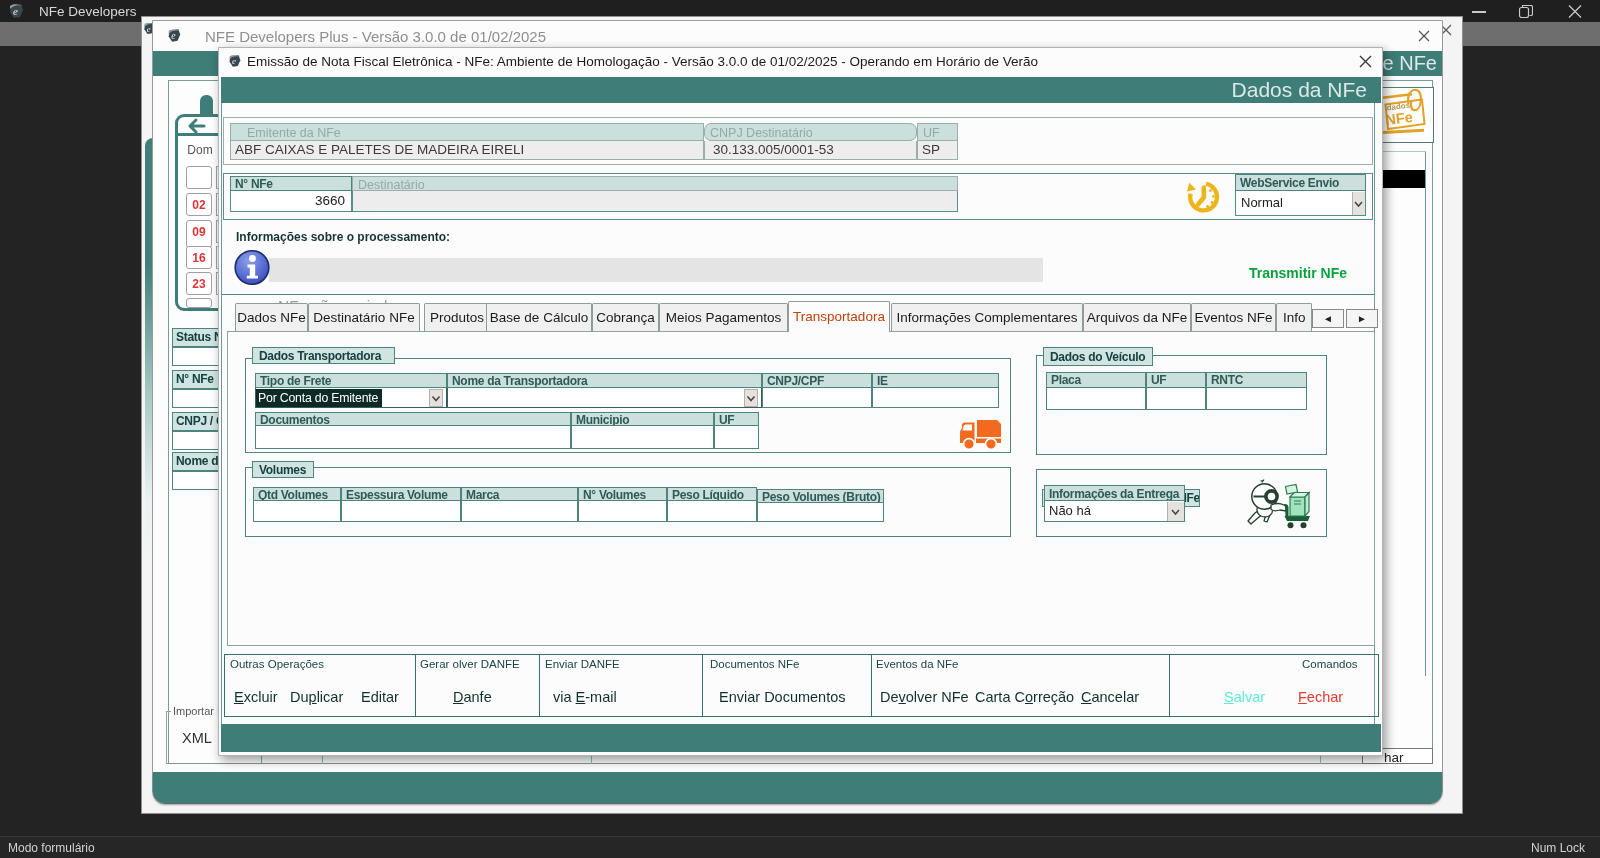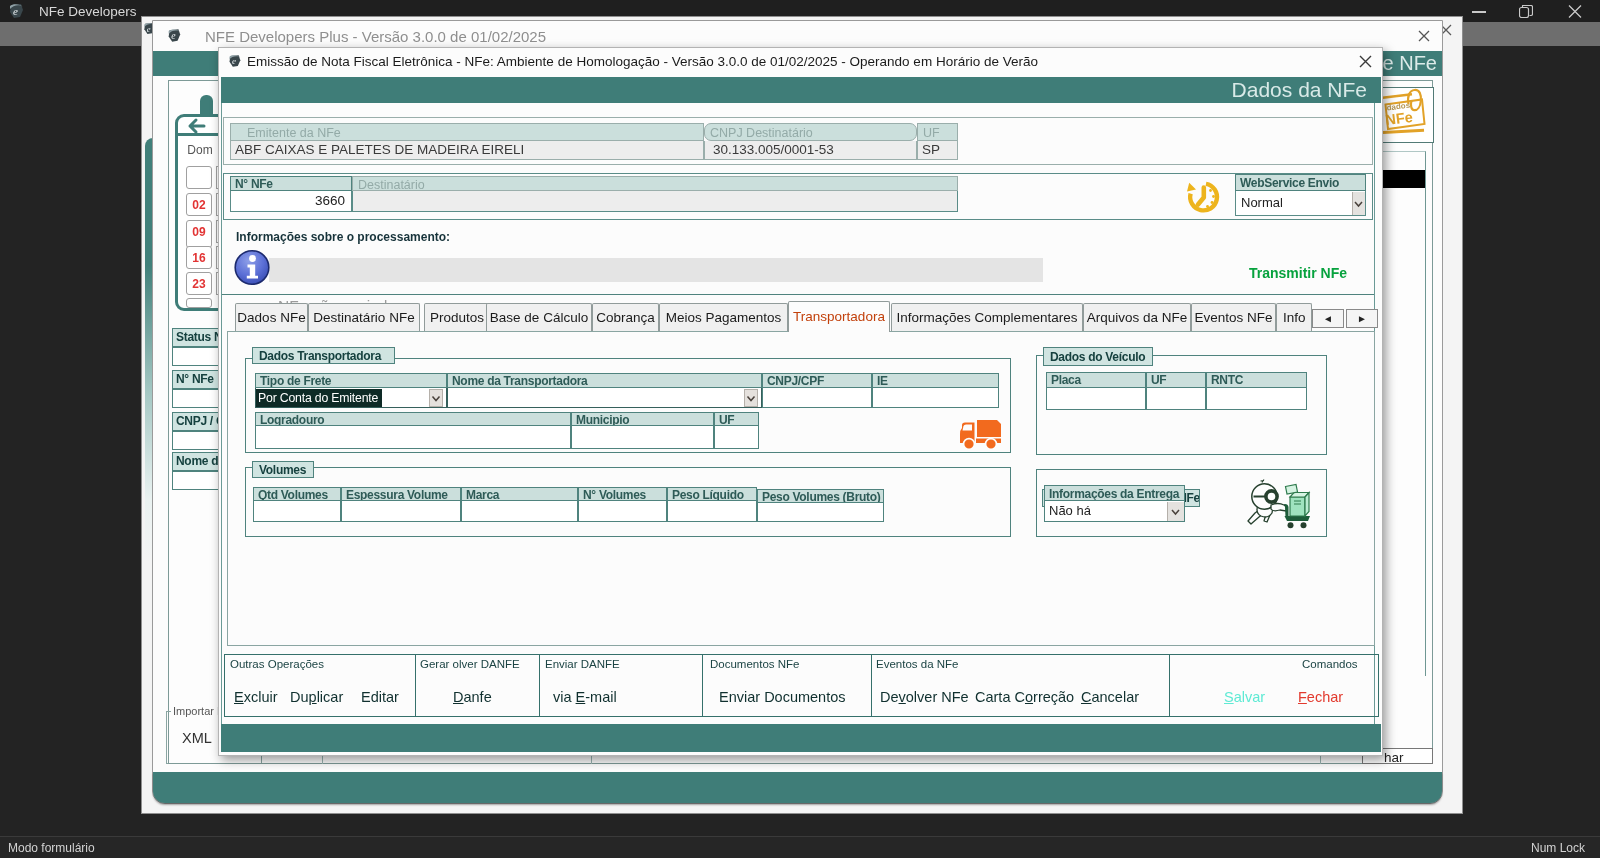--- a/index.html
+++ b/index.html
@@ -235,21 +235,21 @@
     </svg>
   </div>
 <div class="a" style="left:447px;top:388px;width:315px;height:20px;background:#fff;border:1px solid #35605c;border-top:none;"></div>
 <div class="a" style="left:744px;top:389px;width:14px;height:18px;background:#e5e1dd;border:1px solid #b5b0aa;">
     <svg width="12" height="16" viewBox="0 0 12 16">
       <path d="M2.5 6.5 L6 10.5 L9.5 6.5" stroke="#4a423c" stroke-width="1.5" fill="none"></path>
     </svg>
   </div>
 <div class="a" style="left:762px;top:388px;width:110px;height:20px;background:#fff;border:1px solid #4f837e;border-top:none;"></div>
 <div class="a" style="left:872px;top:388px;width:127px;height:20px;background:#fff;border:1px solid #4f837e;border-top:none;"></div>
-<div class="a th" style="left:255px;top:412px;width:316px;height:14px;">Logradouro</div>
+<div class="a th" style="left:255px;top:412px;width:316px;height:14px;">Documentos</div>
 <div class="a th" style="left:571px;top:412px;width:143px;height:14px;">Municipio</div>
 <div class="a th" style="left:714px;top:412px;width:45px;height:14px;">UF</div>
 <div class="a" style="left:255px;top:426px;width:316px;height:23px;background:#fff;border:1px solid #4f837e;border-top:none;"></div>
 <div class="a" style="left:571px;top:426px;width:143px;height:23px;background:#fff;border:1px solid #4f837e;border-top:none;"></div>
 <div class="a" style="left:714px;top:426px;width:45px;height:23px;background:#fff;border:1px solid #4f837e;border-top:none;"></div>
 <div class="a" style="left:957px;top:417px;width:45px;height:35px;">
   <svg width="45" height="35" viewBox="0 0 45 35">
     <g fill="#f26a1e">
       <path d="M20 3 L40 3 L44 7 L44 20 L20 20 Z"></path>
       <path d="M19 21.5 L44 21.5 L44 26 L19 26 Z"></path>

